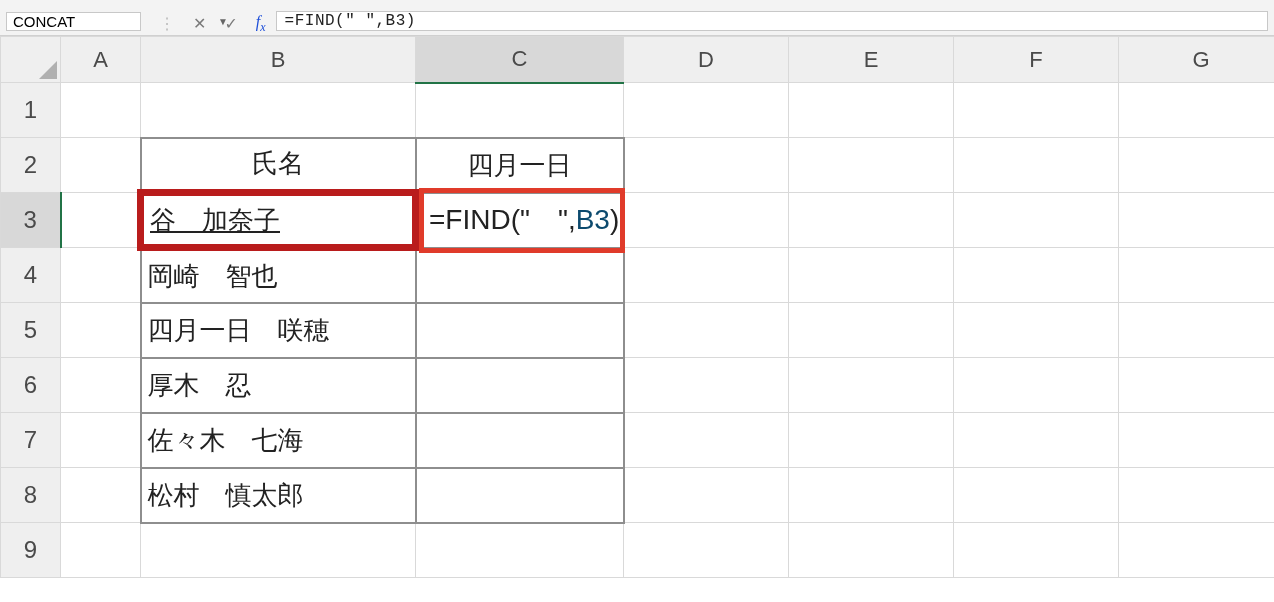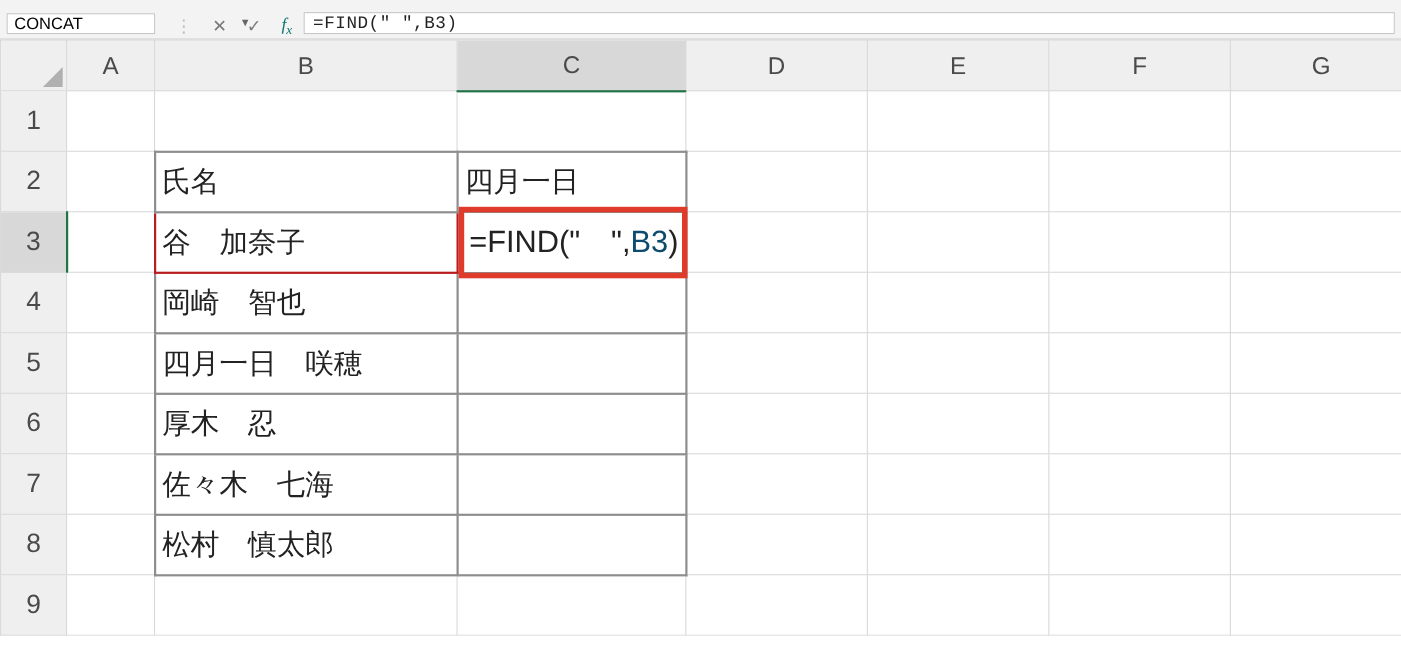--- a/index.html
+++ b/index.html
@@ -49,21 +49,21 @@
     display:flex;
     align-items:center;
     gap: 18px;
     padding: 0 10px 0 18px;
     color:#7a7a7a;
     font-size:16px;
   }
   .fx-controls .fx-label {
     font-style: italic;
     font-family: "Times New Roman", serif;
-    color:#0f766e;
+    color:#1d4ed8;
   }
   .formula-input {
     flex:1;
     display:flex;
     align-items:center;
     padding: 0 8px;
     background:#ffffff;
     border:1px solid #c8c8c8;
     margin:4px 6px 4px 0;
     font-size:16px;
@@ -132,21 +132,21 @@
     background:#ffffff;
     white-space:nowrap;
   }
 
   
   td.tbl {
     border:2px solid #8e8e8e;
   }
   td.tbl-head {
     background:#d7dfeb;
-    text-align:left;
+    text-align:center;
   }
   td.ref-cell {
     background:#e8eef7;
   }
 
   
   .edit-wrap {
     position:relative;
     width:100%; height:100%;
     display:flex; align-items:center;
@@ -237,21 +237,21 @@
         <td class="tbl tbl-head">氏名</td>
         <td class="tbl tbl-head">四月一日</td>
         <td></td>
         <td></td>
         <td></td>
         <td></td>
       </tr>
       <tr>
         <th class="rowhdr row-active">3</th>
         <td></td>
-        <td class="tbl ref-cell" style="border:2px solid #b91c1c;">谷　加奈子</td>
+        <td class="tbl ref-cell" style="border:7px solid #b91c1c;text-decoration:underline;">谷　加奈子</td>
         <td class="tbl" style="overflow:visible;position:relative;">
           <div class="edit-wrap">
             <div class="edit-frame"></div>
             <span class="edit-text">
               <span>=FIND("　",</span><span class="ref">B3</span><span>)</span>
             </span>
           </div>
         </td>
         <td></td>
         <td></td>

